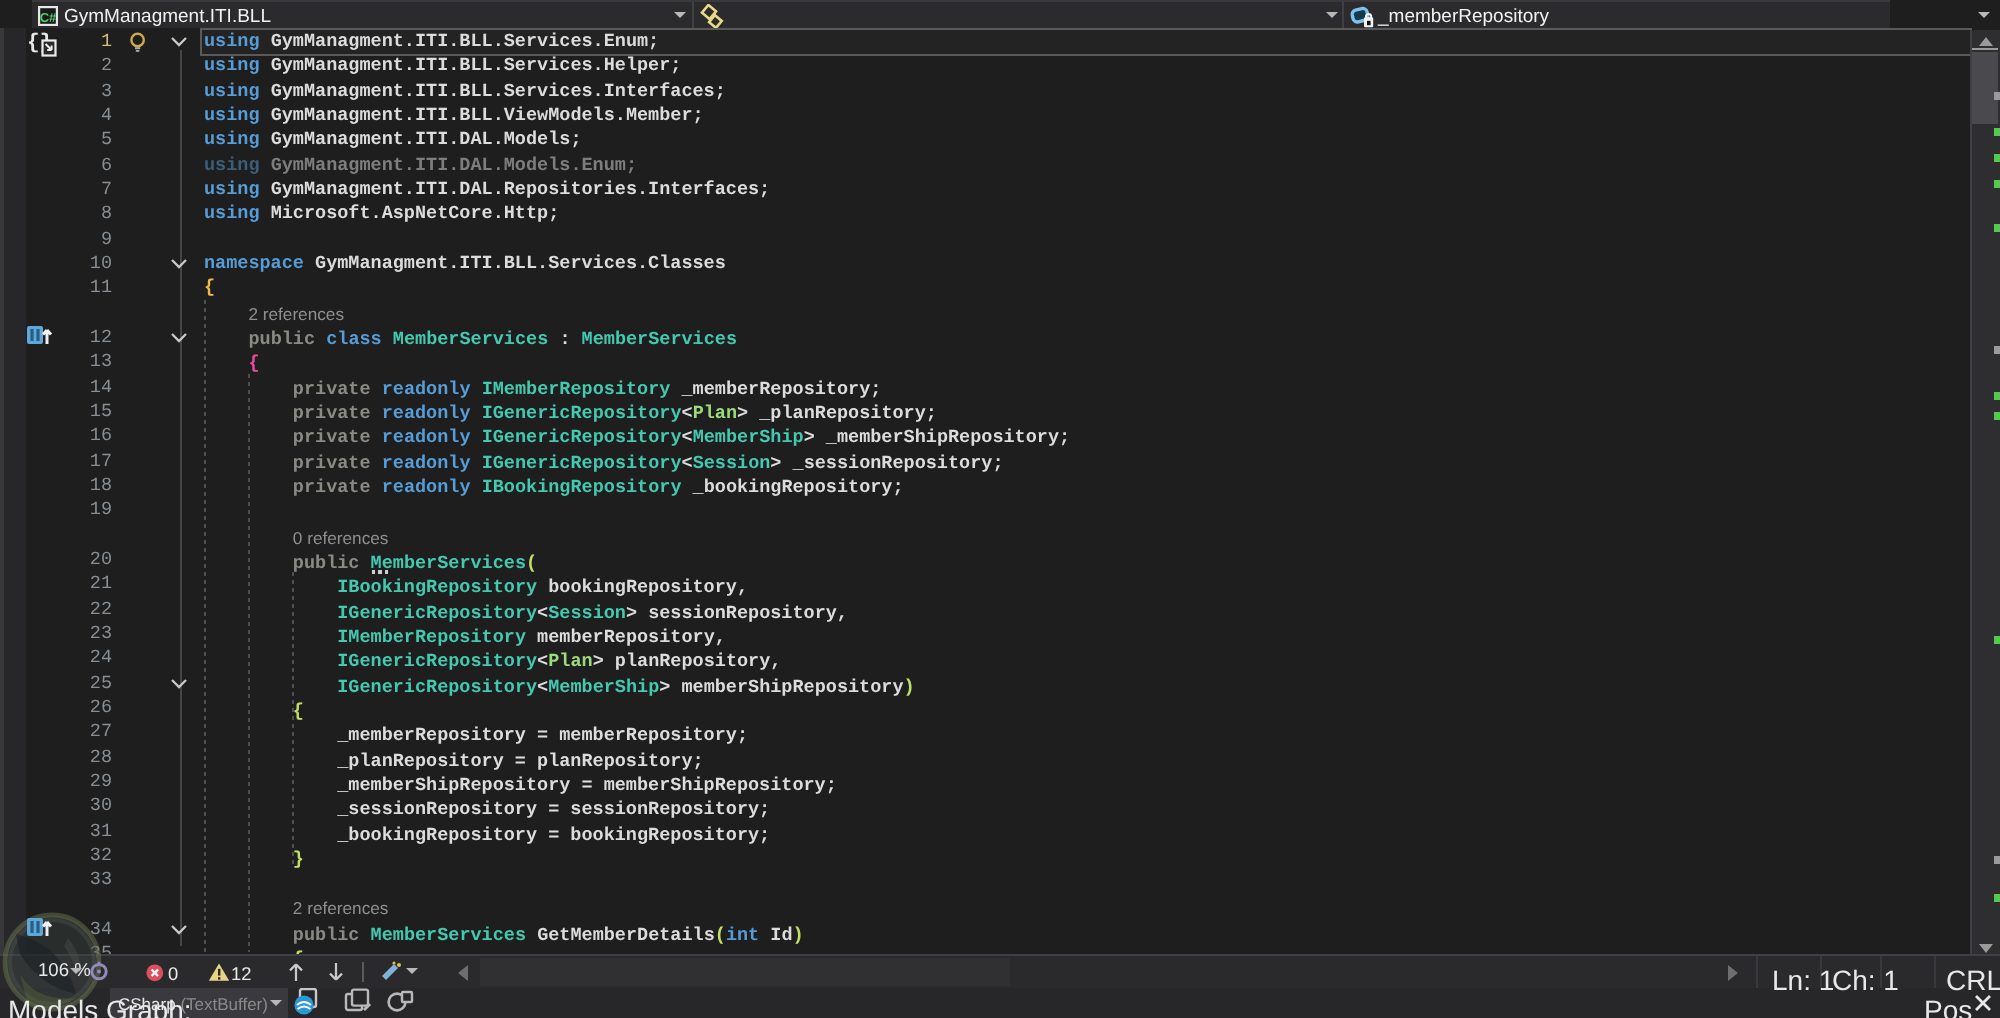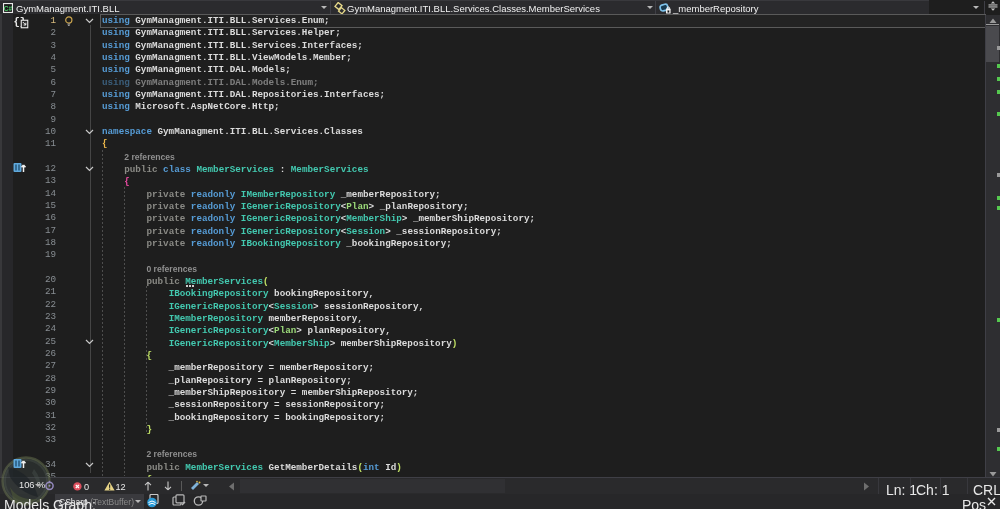--- a/index.html
+++ b/index.html
@@ -1,28 +1,28 @@
 <!DOCTYPE html>
 <html><head>
 <meta charset="utf-8">
 <style>
 html,body{margin:0;padding:0;background:#1e1e1e;width:1000px;height:509px;overflow:hidden;}
 body{font-family:"Liberation Sans",sans-serif;position:relative;}
 .abs{position:absolute;}
 
-#navbar{position:absolute;left:0;top:0;width:929px;height:14px;background:#2b2b2e;border-top:1px solid #39393d;box-sizing:border-box;}
+#navbar{position:absolute;left:16px;top:0;width:929px;height:14px;background:#2b2b2e;border-top:1px solid #39393d;box-sizing:border-box;}
 #navbar .sep{position:absolute;top:0;width:1px;height:14px;background:#3f3f46;}
 .navtxt{position:absolute;top:2px;font-size:9.5px;color:#f1f1f1;white-space:nowrap;}
 .caret{position:absolute;width:0;height:0;border-left:3px solid transparent;border-right:3px solid transparent;border-top:3.5px solid #b8b8b8;}
 
 #gutterstrip{position:absolute;left:0;top:14px;width:13px;height:463px;background:#27272a;}
 #leftedge{position:absolute;left:0;top:14px;width:2px;height:495px;background:#38383b;}
 #numbers{position:absolute;left:0px;top:15px;width:56px;text-align:right;font-family:"Liberation Mono",monospace;font-size:9.25px;line-height:12.333px;color:#888e93;white-space:pre;}
 #code{position:absolute;left:102px;top:15px;font-family:"Liberation Mono",monospace;font-size:9.25px;line-height:12.333px;color:#dcdcdc;white-space:pre;font-weight:bold;}
-#code .cl{font-family:"Liberation Sans",sans-serif;font-size:8.6px;color:#8f8f8f;font-weight:bold;}
+#code .cl{font-family:"Liberation Sans",sans-serif;font-size:8.6px;color:#8f8f8f;font-weight:normal;}
 .k{color:#569cd6;}  
 .m{color:#8a8a85;}  
 .t{color:#43c9b0;}  
 .g{color:#9cdb7a;}  
 .b1{color:#edb84a;} 
 .b2{color:#ee4ba4;} 
 .b3{color:#c0e065;} 
 .fade{opacity:0.5;}
 #curline{position:absolute;left:100px;top:14px;width:884px;height:12px;border:1px solid #5a5a5a;background:#232323;}
 .guide{position:absolute;width:1px;background-image:repeating-linear-gradient(to bottom,#4e4e4e 0 2px,transparent 2px 4px);}
@@ -60,21 +60,20 @@
     <rect x="0.5" y="0.5" width="9" height="9" fill="#1a1a1a" stroke="#e8e8e8" stroke-width="1.2"></rect>
     <text x="5" y="7.8" font-size="6.5" font-weight="bold" fill="#4fcb6b" text-anchor="middle" font-family="Liberation Sans">C#</text>
   </svg>
   <div class="navtxt" style="left:16px;">GymManagment.ITI.BLL</div>
   <div class="caret" style="left:321px;top:5px;"></div>
   <div class="sep" style="left:330px;"></div>
   <svg class="abs" style="left:333px;top:1px;" width="13" height="13">
     <rect x="3" y="1.5" width="5" height="5" fill="none" stroke="#e6d98a" stroke-width="1.3" transform="rotate(40 5.5 4)"></rect>
     <rect x="6.5" y="6.5" width="4.5" height="4.5" fill="none" stroke="#e6d98a" stroke-width="1.3" transform="rotate(40 8.7 8.7)"></rect>
   </svg>
-  <div class="navtxt" style="left:347px;">GymManagment.ITI.BLL.Services.Classes.MemberServices</div>
   <div class="caret" style="left:647px;top:5px;"></div>
   <div class="sep" style="left:655px;"></div>
   <svg class="abs" style="left:658px;top:1px;" width="15" height="13">
     <rect x="2.2" y="2.6" width="7.6" height="6" rx="2.2" fill="#16394f" stroke="#7ec2ea" stroke-width="1.7" transform="rotate(-14 6 5.5)"></rect>
     <rect x="8" y="6.6" width="4.6" height="5" rx="0.6" fill="#f2f2f2"></rect>
     <rect x="9.5" y="8.4" width="1.8" height="2.2" fill="#111"></rect>
     <rect x="9" y="5" width="2.6" height="2.6" rx="1.3" fill="none" stroke="#f2f2f2" stroke-width="1"></rect>
   </svg>
   <div class="navtxt" style="left:673px;text-align:right;">_memberRepository</div>
   <div class="caret" style="left:973px;top:5px;"></div>

